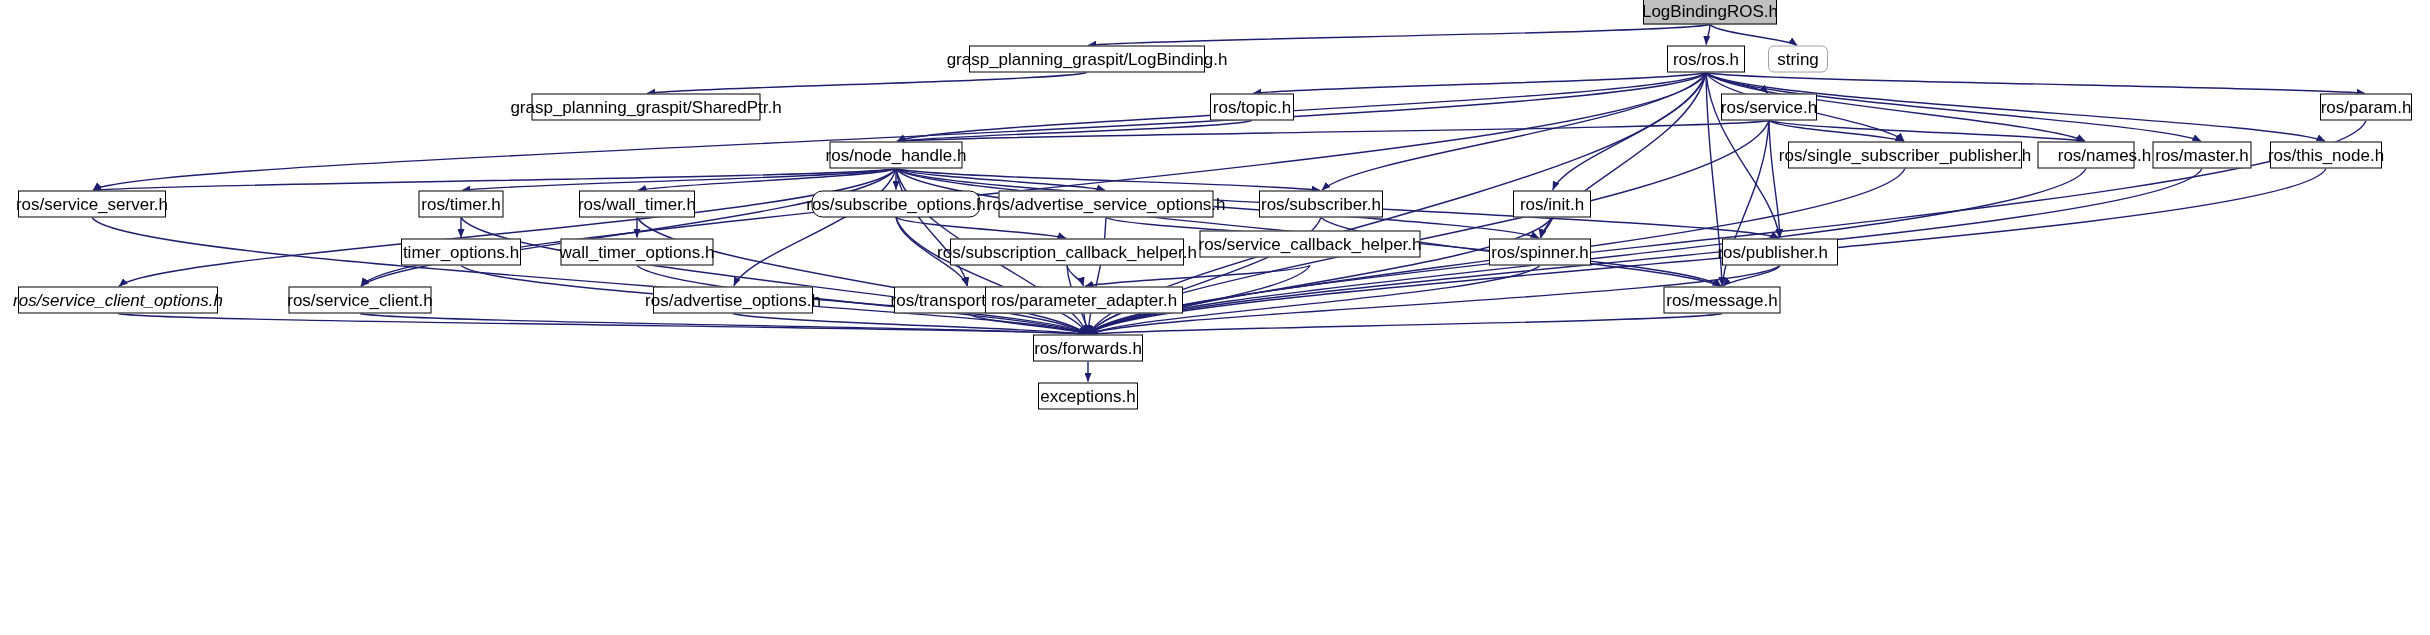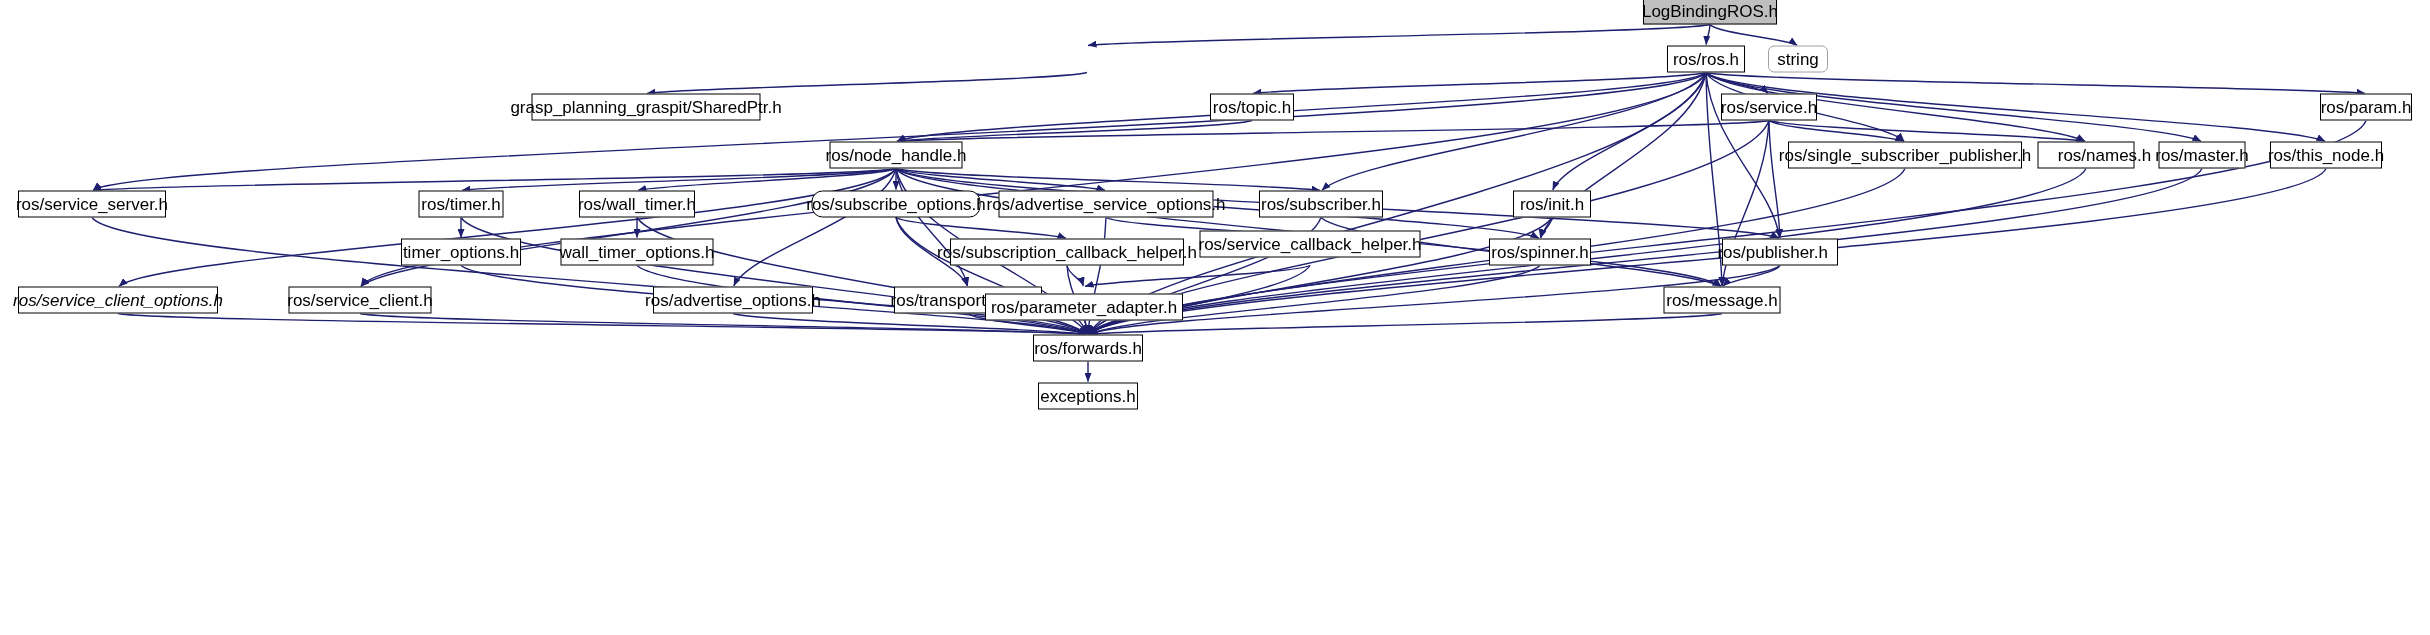--- a/index.html
+++ b/index.html
@@ -145,20 +145,23 @@
         <path d="M 2086 168.5 C 2054.5 238.22, 1129.4864473000732 284.5359215913706, 1088.9864473000732 334.3359215913706" marker-end="url(#arrowhead)"></path>
         <path d="M 2202 168.5 C 2170.5 238.22, 1129.489079165306 284.55261477429013, 1088.989079165306 334.35261477429015" marker-end="url(#arrowhead)"></path>
         <path d="M 2326 168.5 C 2294.5 238.22, 1129.491129740132 284.56710215116163, 1088.991129740132 334.36710215116165" marker-end="url(#arrowhead)"></path>
         <path d="M 1088 361.5 C 1088 370.32, 1088 375.2, 1088 381.5" marker-end="url(#arrowhead)"></path>
       </g>
   </svg>
   <div id="node-layer">
       <div class="node root" style="left: 1710px; top: 11px; width: 134px;">
         <span>LogBindingROS.h</span>
       </div>
+      <div class="node" style="left: 1087px; top: 59px; width: 236px;">
+        <span>grasp_planning_graspit/LogBinding.h</span>
+      </div>
       <div class="node" style="left: 1706px; top: 59px; width: 78px;">
         <span>ros/ros.h</span>
       </div>
       <div class="node sys" style="left: 1798px; top: 59px; width: 60px; border-radius: 6px;">
         <span>string</span>
       </div>
       <div class="node" style="left: 646px; top: 107px; width: 229px;">
         <span>grasp_planning_graspit/SharedPtr.h</span>
       </div>
       <div class="node" style="left: 1252px; top: 107px; width: 84px;">
@@ -172,21 +175,21 @@
       </div>
       <div class="node" style="left: 896px; top: 155px; width: 133px;">
         <span>ros/node_handle.h</span>
       </div>
       <div class="node" style="left: 1905px; top: 155px; width: 234px;">
         <span>ros/single_subscriber_publisher.h</span>
       </div>
       <div class="node" style="left: 2086px; top: 155px; width: 97px; padding-left: 46px;">
         <span>ros/names.h</span>
       </div>
-      <div class="node" style="left: 2202px; top: 155px; width: 87px;">
+      <div class="node" style="left: 2202px; top: 155px; width: 99px;">
         <span>ros/master.h</span>
       </div>
       <div class="node" style="left: 2326px; top: 155px; width: 112px;">
         <span>ros/this_node.h</span>
       </div>
       <div class="node" style="left: 92px; top: 204px; width: 148px;">
         <span>ros/service_server.h</span>
       </div>
       <div class="node" style="left: 461px; top: 204px; width: 85px;">
         <span>ros/timer.h</span>
@@ -229,21 +232,21 @@
       </div>
       <div class="node" style="left: 360px; top: 300px; width: 143px;">
         <span>ros/service_client.h</span>
       </div>
       <div class="node" style="left: 733px; top: 300px; width: 160px;">
         <span>ros/advertise_options.h</span>
       </div>
       <div class="node" style="left: 968px; top: 300px; width: 148px;">
         <span>ros/transport_hints.h</span>
       </div>
-      <div class="node" style="left: 1084px; top: 300px; width: 198px; margin-top: 7px;">
+      <div class="node" style="left: 1084px; top: 300px; width: 198px;">
         <span>ros/parameter_adapter.h</span>
       </div>
       <div class="node" style="left: 1722px; top: 300px; width: 117px;">
         <span>ros/message.h</span>
       </div>
       <div class="node" style="left: 1088px; top: 348px; width: 110px;">
         <span>ros/forwards.h</span>
       </div>
       <div class="node" style="left: 1088px; top: 396px; width: 100px;">
         <span>exceptions.h</span>

